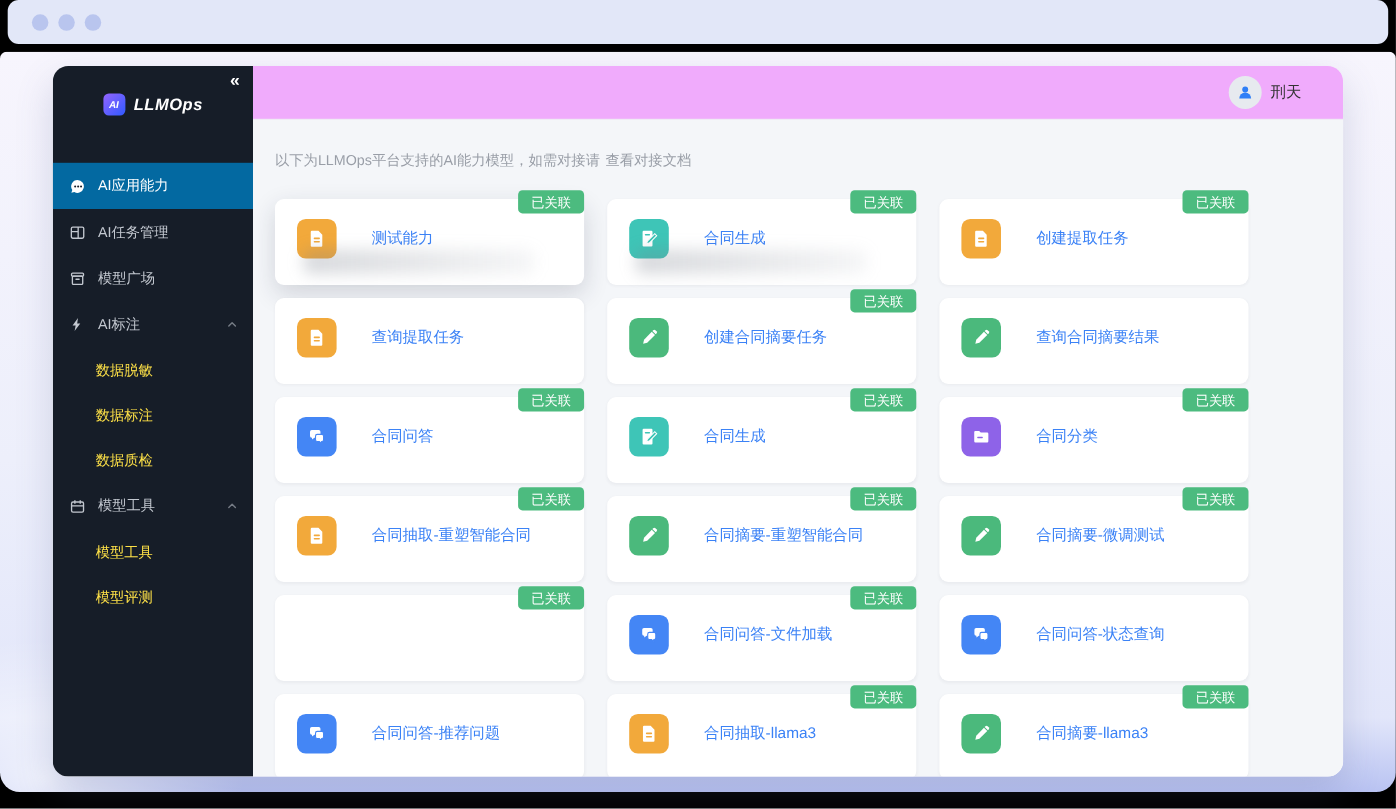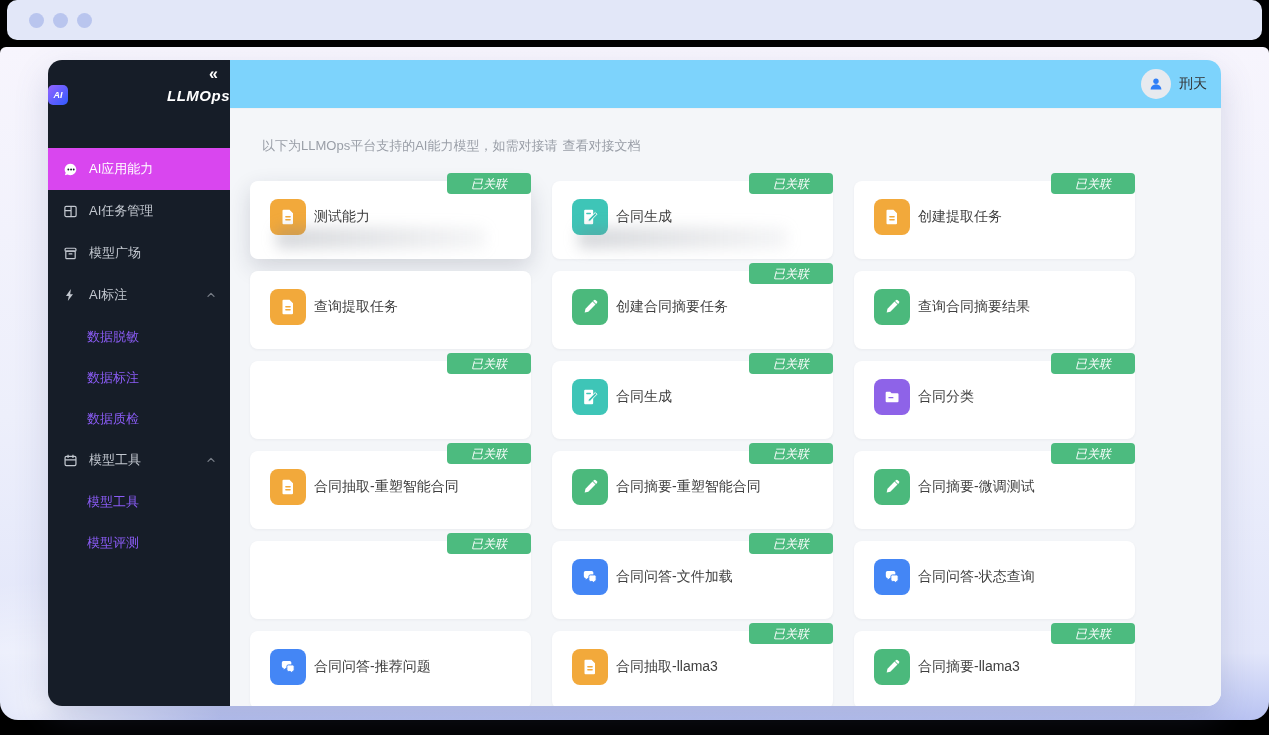--- a/index.html
+++ b/index.html
@@ -24,60 +24,60 @@
     border-radius:6px 6px 18px 18px;
   }
   
   .app{
     position:absolute;left:48px;top:60px;width:1173px;height:646px;
     background:#fff;border-radius:14px;overflow:hidden;display:flex;
     box-shadow:0 14px 34px rgba(80,90,140,.20);
   }
   
   .sidebar{width:182px;flex-shrink:0;background:#161d28;position:relative;color:#c3c8d0;}
-  .logo-row{height:58px;display:flex;align-items:center;justify-content:space-between;gap:8px;padding-top:6px;}
+  .logo-row{height:58px;display:flex;align-items:center;justify-content:center;gap:8px;padding-top:6px;}
   .logo-badge{
     width:20px;height:20px;border-radius:5px;flex-shrink:0;
     background:linear-gradient(135deg,#8a63ff 10%,#3a5bff 90%);
     color:#fff;font-size:9px;font-weight:bold;font-style:italic;
     display:flex;align-items:center;justify-content:center;
   }
   .logo-name{color:#fff;font-weight:bold;font-style:italic;font-size:15px;letter-spacing:.5px;}
   .collapse-btn{position:absolute;top:6px;right:12px;color:#fff;font-size:16px;font-weight:bold;cursor:pointer;line-height:1;}
   .nav{margin-top:24px;}
   .nav-item{height:42px;display:flex;align-items:center;padding:0 14px;font-size:13px;cursor:pointer;}
-  .nav-item.active{background:#d946ef;color:#fff;}
+  .nav-item.active{background:#0369a1;color:#fff;}
   .nav-icon{width:16px;height:16px;margin-right:11px;display:flex;align-items:center;justify-content:center;flex-shrink:0;}
   .nav-caret{margin-left:auto;opacity:.55;display:flex;}
-  .nav-sub{height:41px;display:flex;align-items:center;padding-left:39px;font-size:13px;color:#8b5cf6;cursor:pointer;}
+  .nav-sub{height:41px;display:flex;align-items:center;padding-left:39px;font-size:13px;color:#fde047;cursor:pointer;}
   
   .main{flex:1;display:flex;flex-direction:column;min-width:0;background:#f4f6f9;}
   .topbar{
-    height:48px;background:#7dd3fc;flex-shrink:0;
+    height:48px;background:#f0abfc;flex-shrink:0;
     display:flex;align-items:center;justify-content:flex-end;gap:8px;
-    padding-right:14px;border-bottom:1px solid #f0f1f4;
+    padding-right:38px;border-bottom:1px solid #f0f1f4;
   }
   .avatar{width:30px;height:30px;border-radius:50%;background:#e7eaef;display:flex;align-items:center;justify-content:center;cursor:pointer;}
   .username{font-size:14px;color:#333;}
   .content{flex:1;padding:20px 20px 0;overflow:hidden;}
-  .intro{font-size:13px;color:#999ea7;margin:8px 12px 0;}
+  .intro{font-size:13px;color:#999ea7;margin:8px 0 0;}
   .intro-link{margin-left:5px;color:#999ea7;cursor:pointer;}
   
   .grid{margin-top:26px;display:grid;grid-template-columns:repeat(3,281px);column-gap:21px;row-gap:12px;}
   .card{
     position:relative;background:#fff;height:78px;border-radius:8px;
     box-shadow:0 1px 3px rgba(30,40,60,.05);cursor:pointer;
   }
   .card.elevated{box-shadow:0 8px 22px rgba(30,40,60,.16);}
   .card-row{display:flex;align-items:center;padding:18px 20px 0;}
   .card-icon{width:36px;height:36px;border-radius:8px;display:flex;align-items:center;justify-content:center;flex-shrink:0;}
-  .card-title{margin-left:8px;font-size:14px;font-weight:500;color:#404040;white-space:nowrap;}
+  .card-title{margin-left:32px;font-size:14px;font-weight:500;color:#3b82f6;white-space:nowrap;}
   .badge{
     position:absolute;top:-8px;right:0;background:#4cbb7f;color:#fff;
-    font-size:12px;line-height:1;padding:5px 24px 4px;border-radius:4px;font-style:italic;
+    font-size:12px;line-height:1;padding:5px 12px 4px;border-radius:4px;
   }
   .ghost{
     position:absolute;left:26px;top:46px;width:210px;height:22px;border-radius:6px;
     background:linear-gradient(90deg,rgba(120,126,138,.30),rgba(160,166,178,.10));
     filter:blur(7px);pointer-events:none;
   }
 </style>
 </head>
 <body>
 
@@ -257,20 +257,29 @@
                 <svg width="20" height="20" viewBox="0 0 24 24">
                   <path d="M15 5.4l3.6 3.6L10 17.6l-4.4 1 1-4.4z" fill="#fff"></path>
                   <path d="M16.6 3.8a1.7 1.7 0 0 1 2.4 0l1.2 1.2a1.7 1.7 0 0 1 0 2.4l-.9.9-3.6-3.6z" fill="#fff"></path>
                 </svg>
               </span>
               <span class="card-title">查询合同摘要结果</span>
             </div>
           </div>
           <div class="card">
             <span class="badge">已关联</span>
+            <div class="card-row">
+              <span class="card-icon" style="background:#4486F5">
+                <svg width="20" height="20" viewBox="0 0 24 24">
+                  <path d="M4.6 6.6A1.9 1.9 0 0 1 6.5 4.7h7.6A1.9 1.9 0 0 1 16 6.6v4.6a1.9 1.9 0 0 1-1.9 1.9H9.4L6.8 15v-1.9h-.3a1.9 1.9 0 0 1-1.9-1.9z" fill="#fff"></path>
+                  <path d="M10.6 11.4A1.9 1.9 0 0 1 12.5 9.5h5A1.9 1.9 0 0 1 19.4 11.4v4a1.9 1.9 0 0 1-1.9 1.9h-.2v2l-2.6-2h-2.2a1.9 1.9 0 0 1-1.9-1.9z" fill="#fff" stroke="#4486F5" stroke-width="1.2"></path>
+                </svg>
+              </span>
+              <span class="card-title">合同问答</span>
+            </div>
           </div>
           <div class="card">
             <span class="badge">已关联</span>
             <div class="card-row">
               <span class="card-icon" style="background:#3EC5B7">
                 <svg width="20" height="20" viewBox="0 0 24 24">
                   <path d="M6.2 3.4h8.4a1.2 1.2 0 0 1 1.2 1.2v14.8a1.2 1.2 0 0 1-1.2 1.2H6.2A1.2 1.2 0 0 1 5 19.4V4.6a1.2 1.2 0 0 1 1.2-1.2z" fill="#fff"></path>
                   <rect x="7.4" y="7" width="5.8" height="1.6" rx=".8" fill="#3EC5B7"></rect>
                   <path d="M9.4 17.6l.9-3 8-8 2.1 2.1-8 8-3 .9z" fill="#3EC5B7" stroke="#fff" stroke-width="1.1"></path>
                 </svg>

